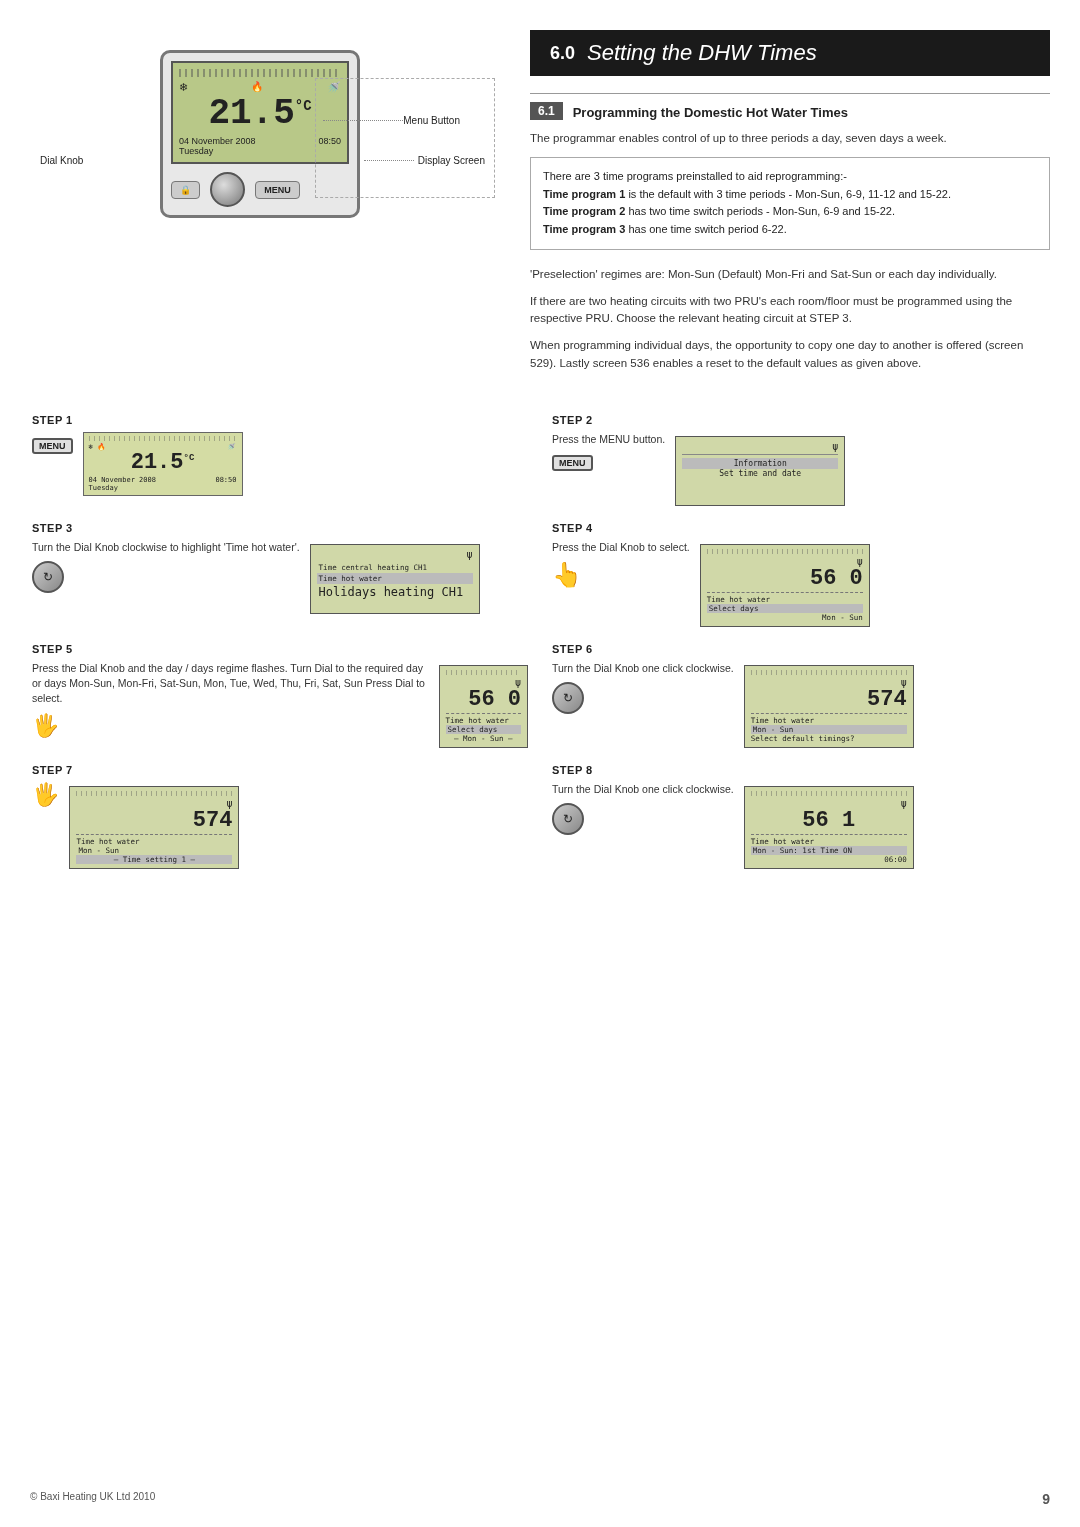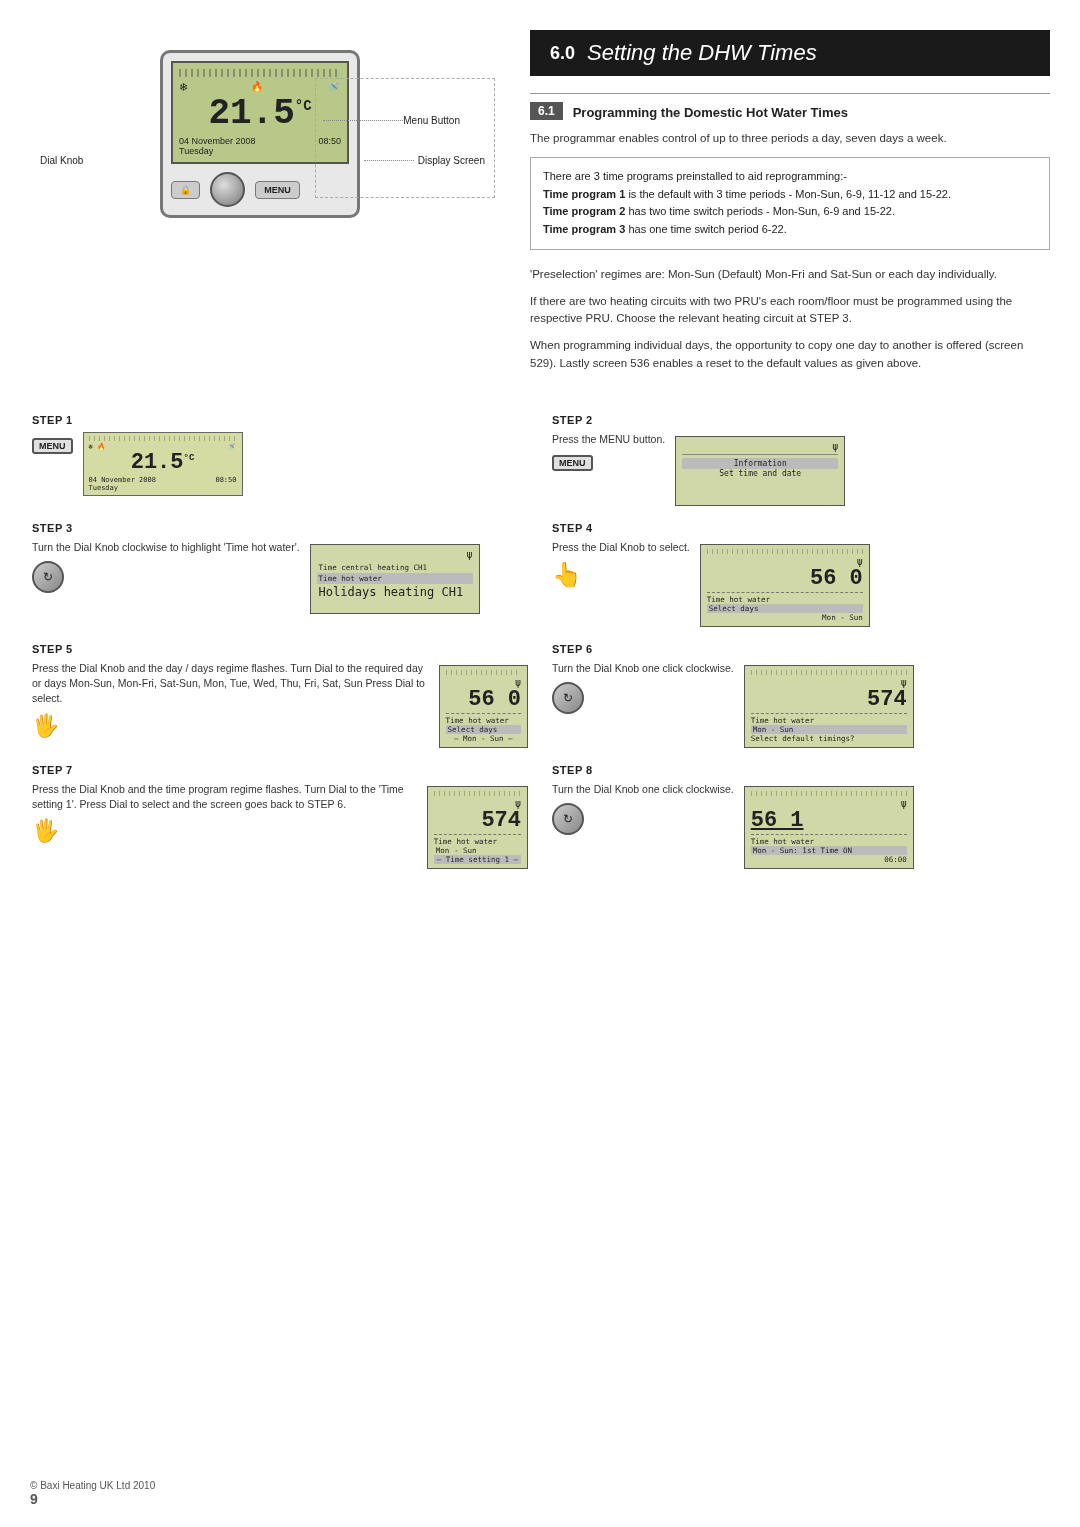--- a/index.html
+++ b/index.html
@@ -115,21 +115,20 @@
 
     .footer {
       position: absolute;
       bottom: 20px;
       left: 30px;
       right: 30px;
       display: flex;
       justify-content: space-between;
       font-size: 10px;
       color: #555;
-      flex-direction: column;
     }
 
     .page-number {
       font-size: 14px;
       font-weight: bold;
     }
 
     
     .finger-icon {
       font-size: 24px;
@@ -438,21 +437,20 @@
       </div>
     </div>
   </div>
 
   <div class="step-pair">
 
     <div style="width:50%; padding:6px 12px;">
       <div class="step-label">STEP 7</div>
       <div style="display:flex; gap:10px; align-items:flex-start;">
         <div>
-          <p class="step-text">Press the Dial Knob and the time program regime flashes. Turn Dial to the 'Time setting 1'. Press Dial to select and the screen goes back to STEP 6.</p>
           <span style="font-size:22px;">🖐</span>
         </div>
 
         <div class="step-lcd" style="width:170px;">
           <div style="height:5px; background: repeating-linear-gradient(90deg,#555 0,#555 1px,transparent 1px,transparent 5px); opacity:0.4; margin-bottom:2px;"></div>
           <div style="text-align:right; font-size:10px; margin-bottom:1px;">ψ</div>
           <div style="font-size:22px; font-weight:bold; text-align:right; font-family:'Courier New',monospace; line-height:1;">574</div>
           <div style="border-top:1px dashed #777; margin-top:2px; padding-top:2px; font-size:7.5px;">Time  hot water</div>
           <div style="font-size:7.5px; padding:0 2px;">Mon - Sun</div>
           <div style="font-size:7.5px; background:#bbb; text-align:center;">– Time setting 1 –</div>
@@ -464,21 +462,21 @@
       <div class="step-label">STEP 8</div>
       <div style="display:flex; gap:10px; align-items:flex-start;">
         <div>
           <p class="step-text">Turn the Dial Knob one click clockwise.</p>
           <div style="width:32px; height:32px; border:2px solid #555; border-radius:50%; background:linear-gradient(135deg,#ccc,#888); display:flex; align-items:center; justify-content:center; font-size:12px;">↻</div>
         </div>
 
         <div class="step-lcd" style="width:170px;">
           <div style="height:5px; background: repeating-linear-gradient(90deg,#555 0,#555 1px,transparent 1px,transparent 5px); opacity:0.4; margin-bottom:2px;"></div>
           <div style="text-align:right; font-size:10px; margin-bottom:1px;">ψ</div>
-          <div style="font-size:22px; font-weight:bold; text-align:left; font-family:'Courier New',monospace; line-height:1;text-decoration:underline;">56 1</div>
+          <div style="font-size:22px; font-weight:bold; text-align:center; font-family:'Courier New',monospace; line-height:1;">56 1</div>
           <div style="border-top:1px dashed #777; margin-top:2px; padding-top:2px; font-size:7.5px;">Time  hot water</div>
           <div style="font-size:7.5px; background:#bbb; padding:0 2px;">Mon - Sun: 1st Time ON</div>
           <div style="font-size:7.5px; text-align:right;">06:00</div>
         </div>
       </div>
     </div>
   </div>
 
 </div>
 

